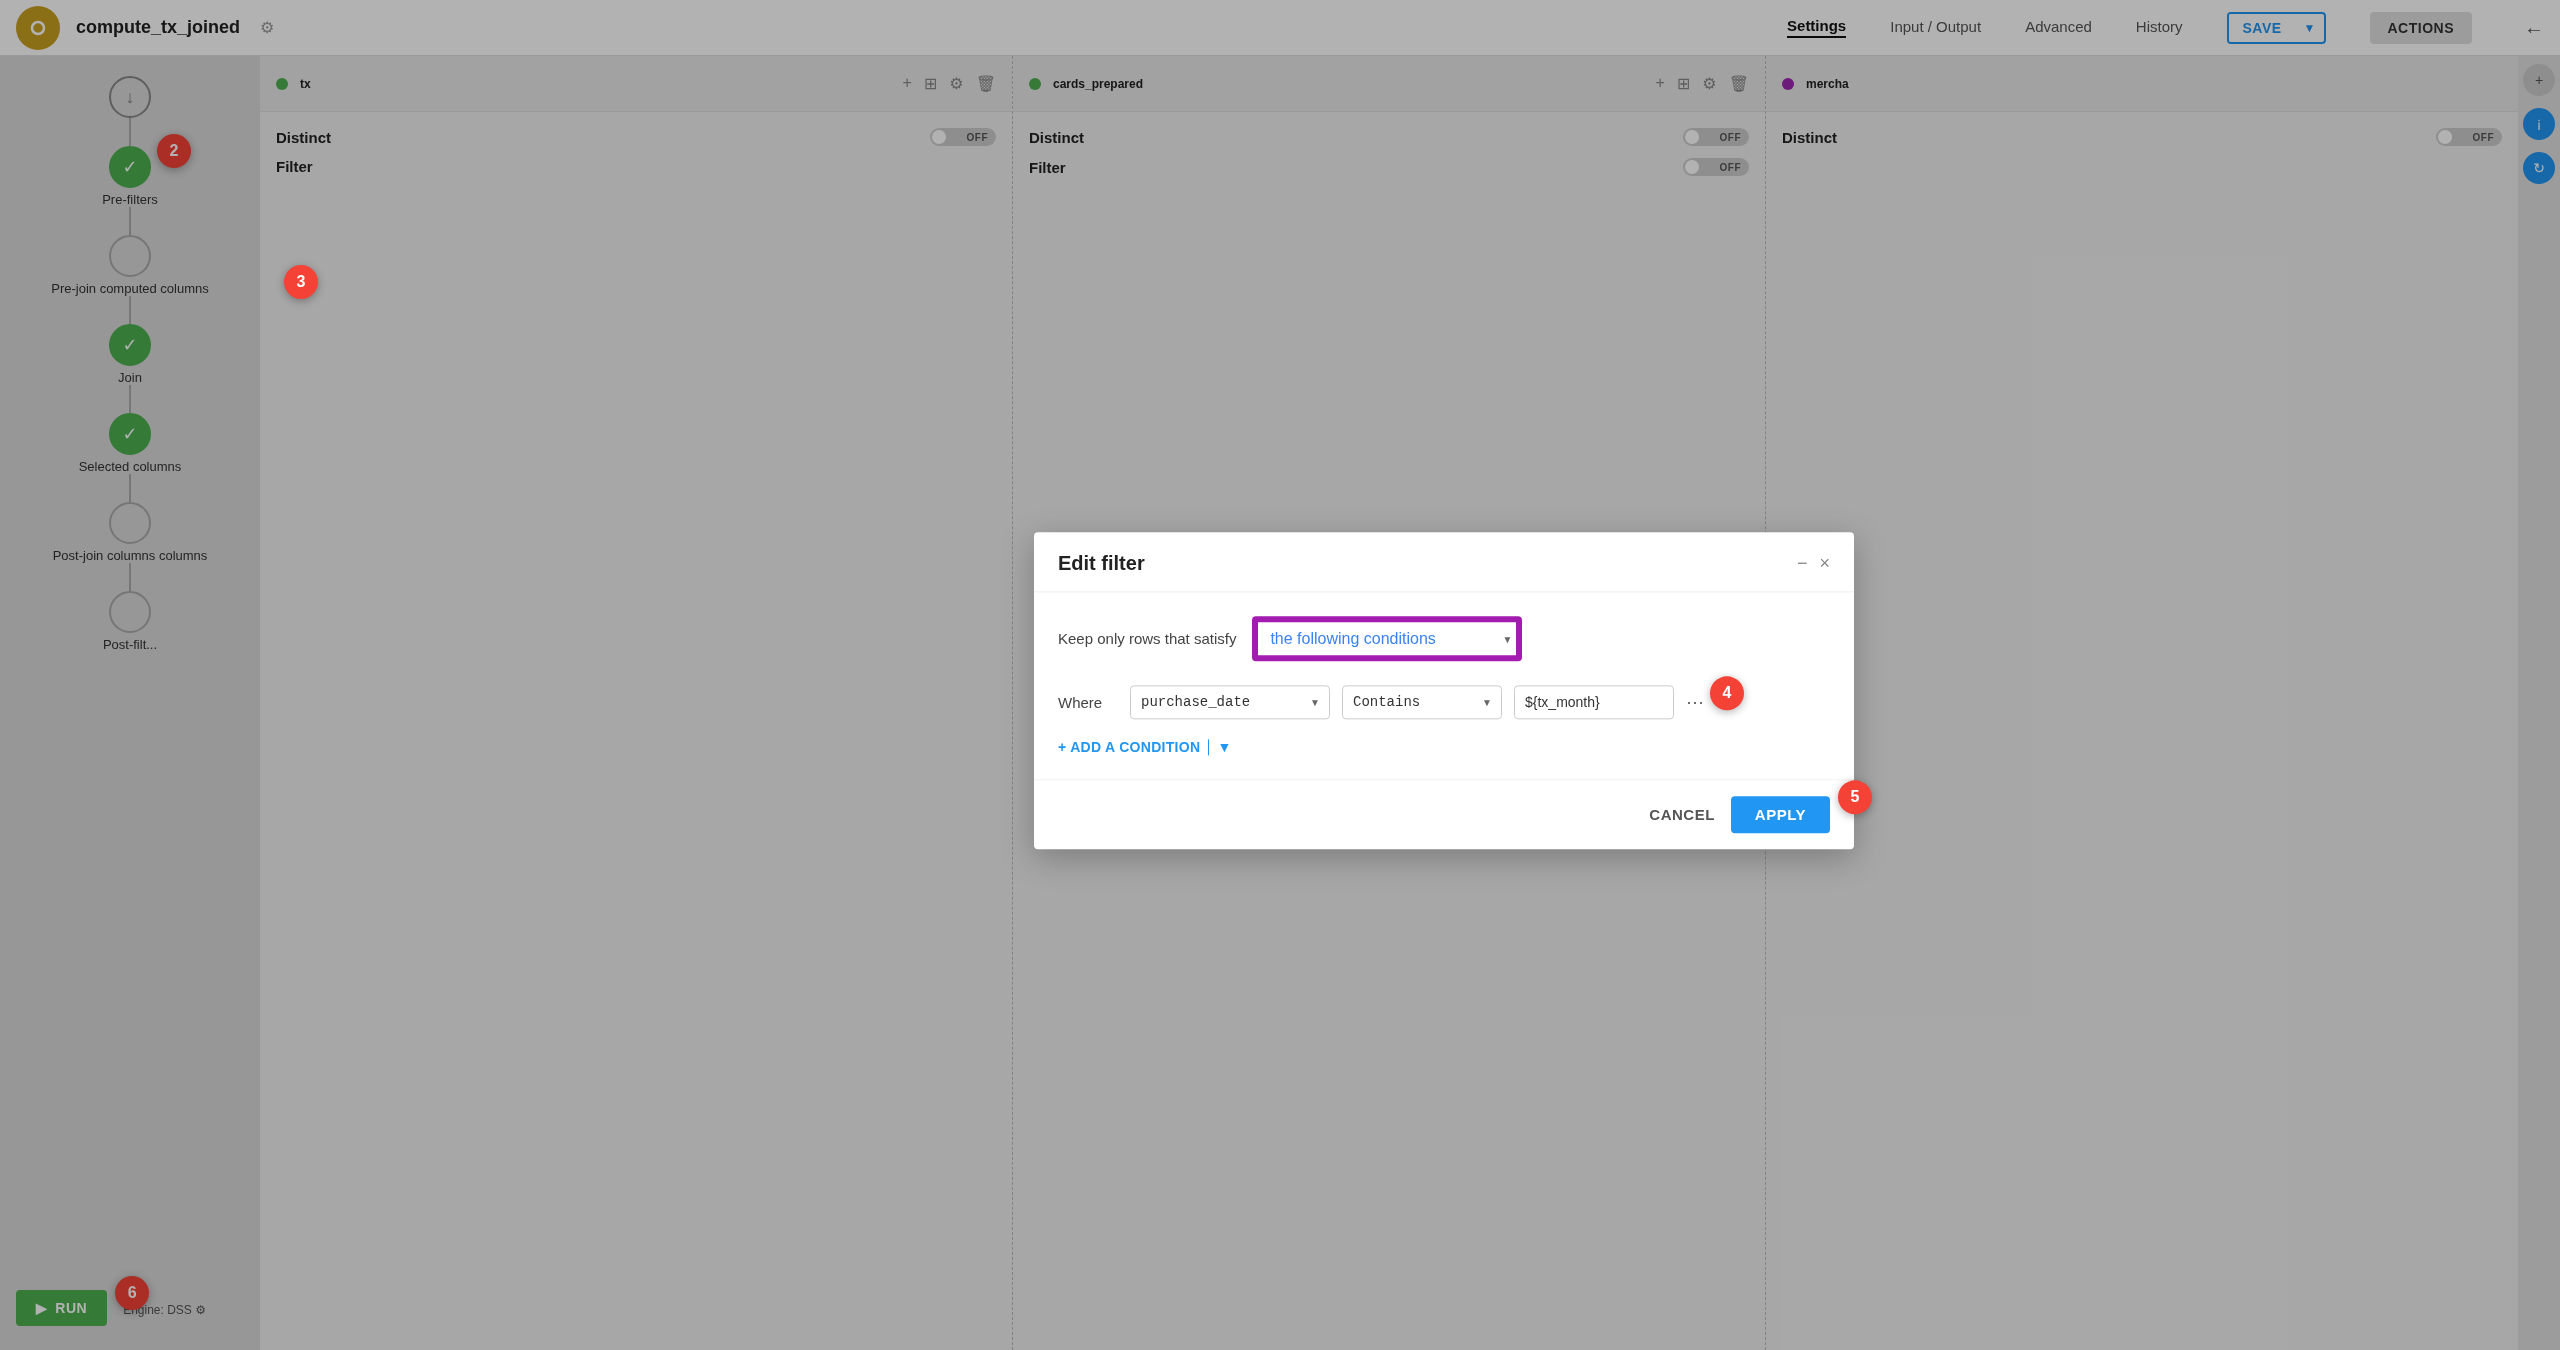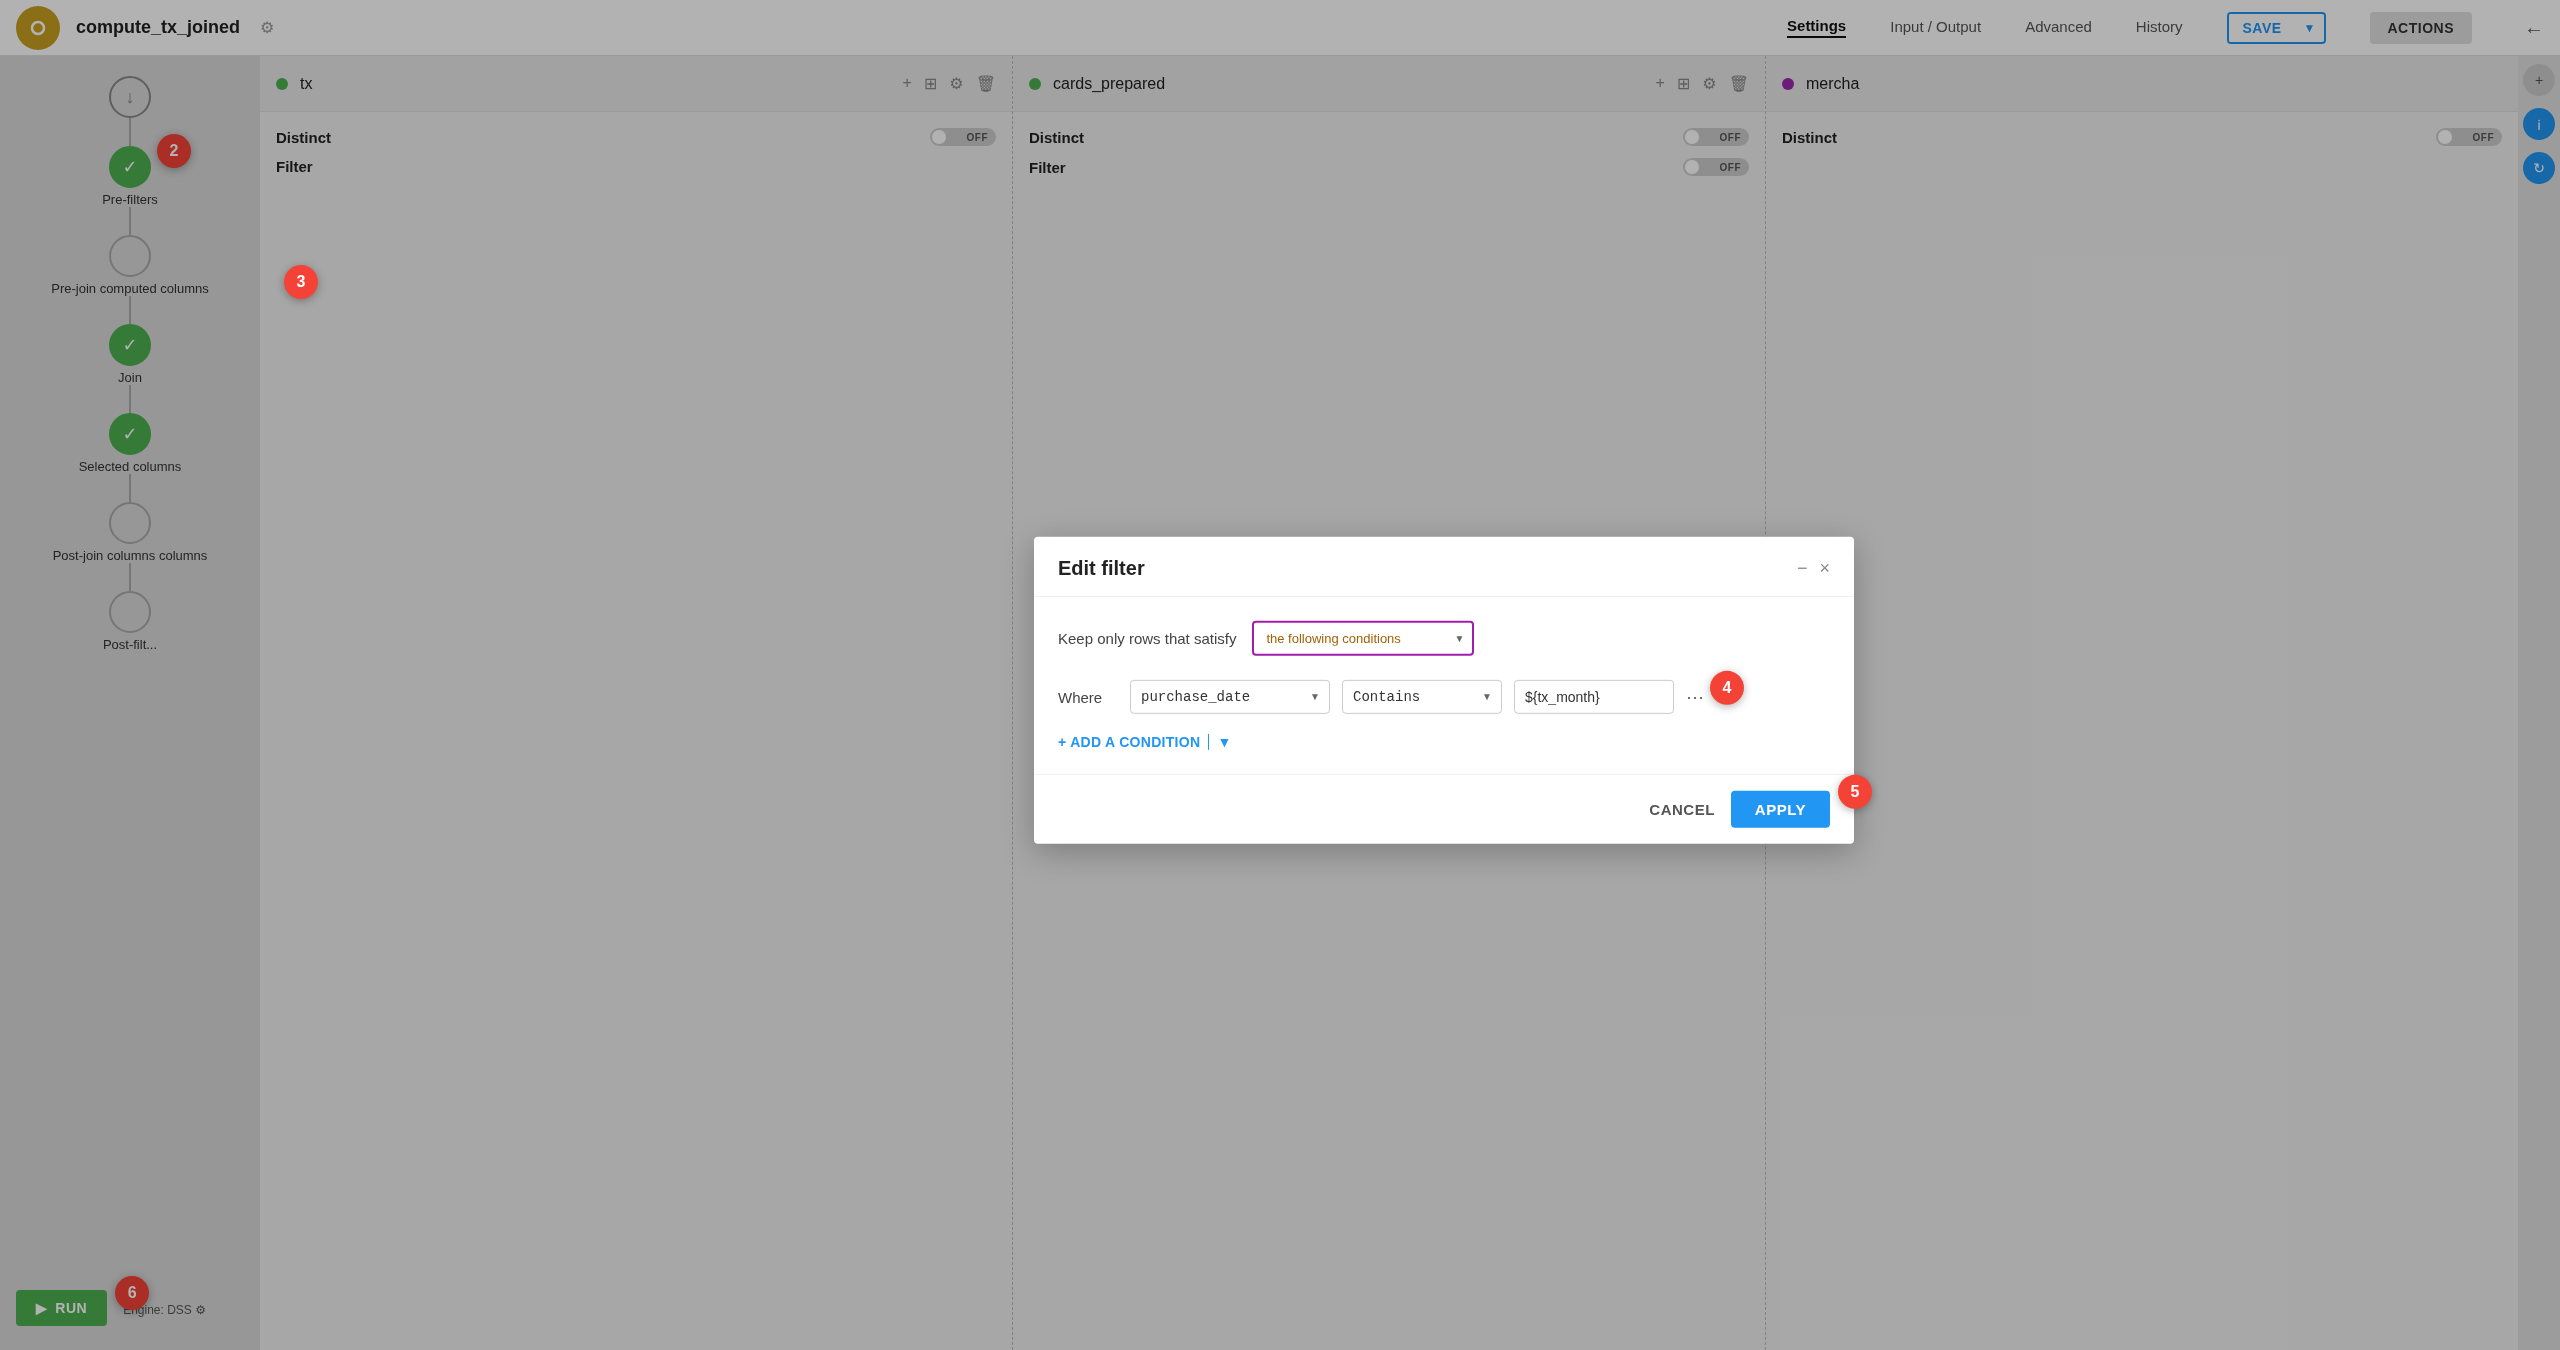--- a/index.html
+++ b/index.html
@@ -95,21 +95,21 @@
     .dataset-col {
       flex: 1; border-right: 1px dashed #bbb; padding: 0;
       min-width: 0; position: relative;
     }
     .dataset-header {
       height: 56px; background: #e8e8e8; border-bottom: 1px solid #ddd;
       display: flex; align-items: center; padding: 0 16px; gap: 12px;
     }
     .dataset-dot { width: 12px; height: 12px; border-radius: 50%; background: #4caf50; flex-shrink: 0; }
     .dataset-dot.purple { background: #9c27b0; }
-    .dataset-name { font-size: 16px; font-weight: 400; color: #222; }
+    .dataset-name { font-size: 12px; font-weight: 700; color: #222; }
     .dataset-actions { margin-left: auto; display: flex; gap: 12px; color: #888; font-size: 16px; }
 
     .dataset-body { padding: 16px; }
     .dataset-row { display: flex; align-items: center; justify-content: space-between; margin-bottom: 12px; }
     .dataset-row-label { font-size: 15px; font-weight: 600; color: #222; }
     .toggle-off {
       background: #ccc; border-radius: 10px; padding: 2px 8px 2px 2px;
       font-size: 10px; color: #555; font-weight: 600; letter-spacing: 0.5px;
       display: flex; align-items: center; gap: 21px;
     }
@@ -136,22 +136,22 @@
     .modal-min { font-size: 18px; color: #888; cursor: pointer; }
     .modal-close { font-size: 18px; color: #888; cursor: pointer; }
 
     .modal-body { padding: 24px; }
 
     .filter-row {
       display: flex; align-items: center; gap: 16px; margin-bottom: 24px;
     }
     .filter-label { font-size: 15px; color: #444; white-space: nowrap; }
     .filter-select {
-      border: 2px solid #a21caf; border-radius: 4px; padding: 8px 32px 8px 12px;
-      font-size: 13px; color: #a16207; background: #fff; appearance: none;
+      border: 6px solid #a21caf; border-radius: 4px; padding: 8px 32px 8px 12px;
+      font-size: 16px; color: #3b82f6; background: #fff; appearance: none;
       -webkit-appearance: none; cursor: pointer; position: relative; min-width: 200px;
     }
     .select-wrapper {
       position: relative; display: inline-block;
     }
     .select-wrapper::after {
       content: '▼'; position: absolute; right: 10px; top: 50%; transform: translateY(-50%);
       font-size: 10px; color: #666; pointer-events: none;
     }
 

